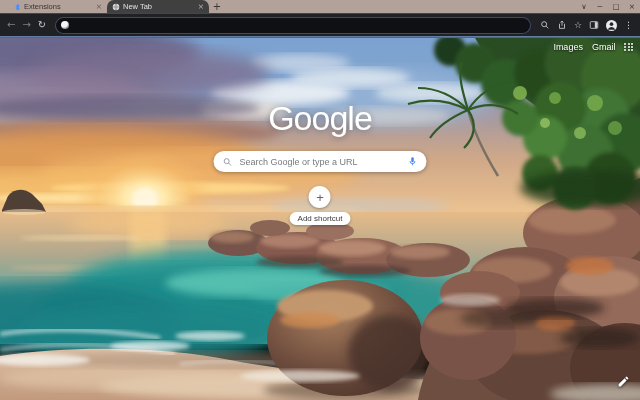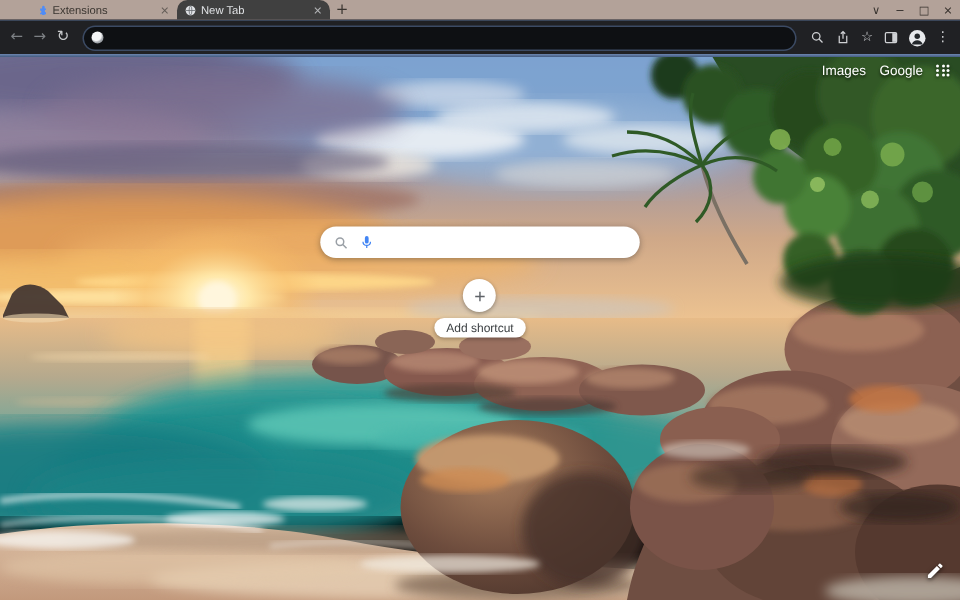--- a/index.html
+++ b/index.html
@@ -1,20 +1,20 @@
 <!DOCTYPE html>
 <html><head>
 <meta charset="utf-8">
 <style>
   html,body{margin:0;padding:0;background:#000;}
   .screen{position:relative;width:640px;height:400px;overflow:hidden;
     font-family:"Liberation Sans",sans-serif;-webkit-font-smoothing:antialiased;}
 
   
-  .tabstrip{height:13px;background:#b3a299;display:flex;align-items:stretch;padding-left:20px;position:relative;}
+  .tabstrip{height:13px;background:#b3a299;display:flex;align-items:stretch;padding-left:9px;position:relative;}
   .tab{display:flex;align-items:center;gap:3px;padding:0 5px;font-size:7.5px;white-space:nowrap;overflow:hidden;}
   .tab-ext{width:88px;color:#3a3530;}
   .tab-active{width:92px;background:#404040;border-radius:7px 7px 0 0;color:#dfe1e4;}
   .tab .tab-close{margin-left:auto;font-size:7.5px;line-height:1;opacity:.85;}
   .tab-ext .tab-close{color:#55504b;}
   .tab-active .tab-close{color:#c8cacd;}
   .newtab-btn{width:16px;display:flex;align-items:center;justify-content:center;color:#3a3530;font-size:10px;}
   .winctl{margin-left:auto;display:flex;align-items:center;}
   .winctl span{width:16px;text-align:center;font-size:7.5px;color:#36312d;line-height:13px;}
 
@@ -302,40 +302,42 @@
           <path d="M468,72 C454,78 438,88 430,100"></path>
         <path d="M468,72 C478,86 474,100 464,110"></path>
       </g>
 
       <path d="M2,172 L8,158 C14,150 24,150 32,156 L42,166 L46,174 L2,174 Z" fill="#463831" opacity=".95"></path>
       <ellipse cx="24" cy="174" rx="22" ry="3" fill="#f0d9b0" opacity=".6"></ellipse>
     </svg>
 
     <div class="page-header">
       <span>Images</span>
-      <span>Google</span>
+      <span>Gmail</span>
       <span class="apps-grid">
         <i></i>
           <i></i>
           <i></i>
           <i></i>
           <i></i>
           <i></i>
           <i></i>
           <i></i>
           <i></i>
       </span>
     </div>
 
+    <div class="logo">Google</div>
 
     <div class="searchbar">
       <svg width="10" height="10" viewBox="0 0 24 24">
         <circle cx="10" cy="10" r="6" fill="none" stroke="#9aa0a6" stroke-width="2.4"></circle>
         <path d="M14.5 14.5 L20.5 20.5" stroke="#9aa0a6" stroke-width="2.4"></path>
       </svg>
+      <span class="search-placeholder">Search Google or type a URL</span>
       <svg width="10" height="11" viewBox="0 0 24 24">
         <path d="M12 14a3 3 0 0 0 3-3V5a3 3 0 0 0-6 0v6a3 3 0 0 0 3 3z" fill="#4285f4"></path>
         <path d="M17 11a5 5 0 0 1-10 0H5a7 7 0 0 0 6 6.92V21h2v-3.08A7 7 0 0 0 19 11h-2z" fill="#4285f4"></path>
       </svg>
     </div>
 
     <div class="shortcut">
       <div class="shortcut-circle">+</div>
       <div class="shortcut-label">Add shortcut</div>
     </div>

